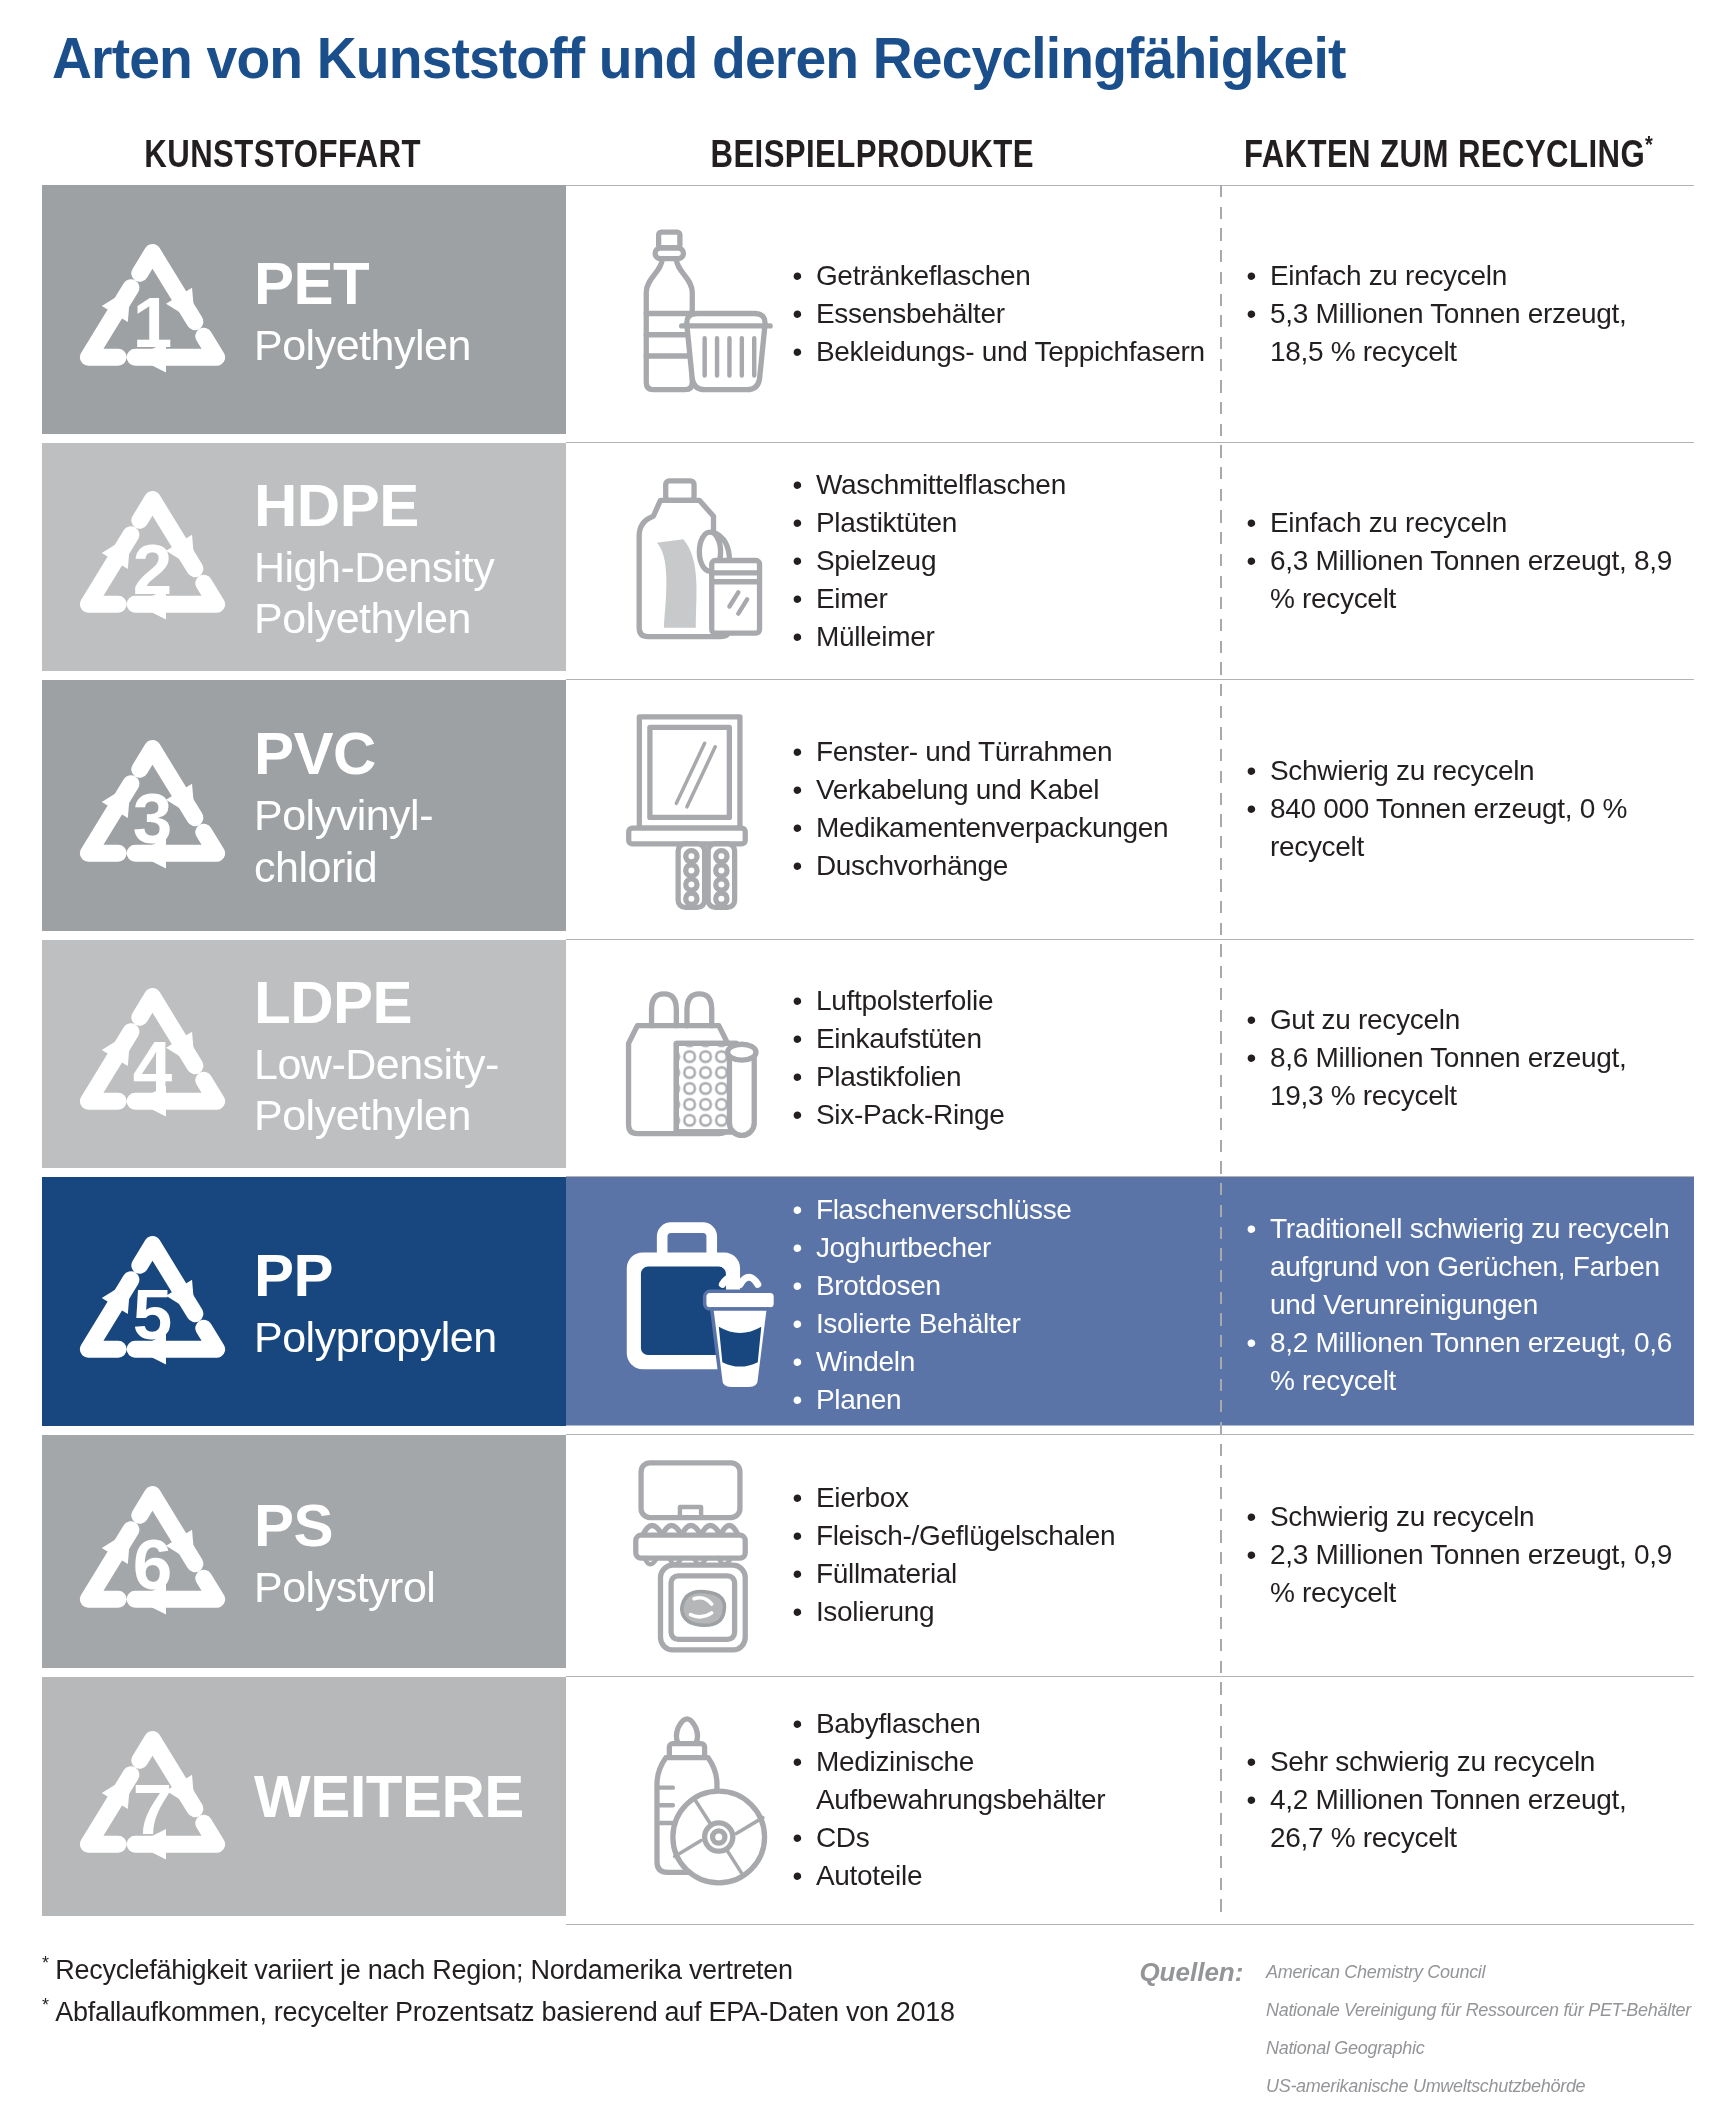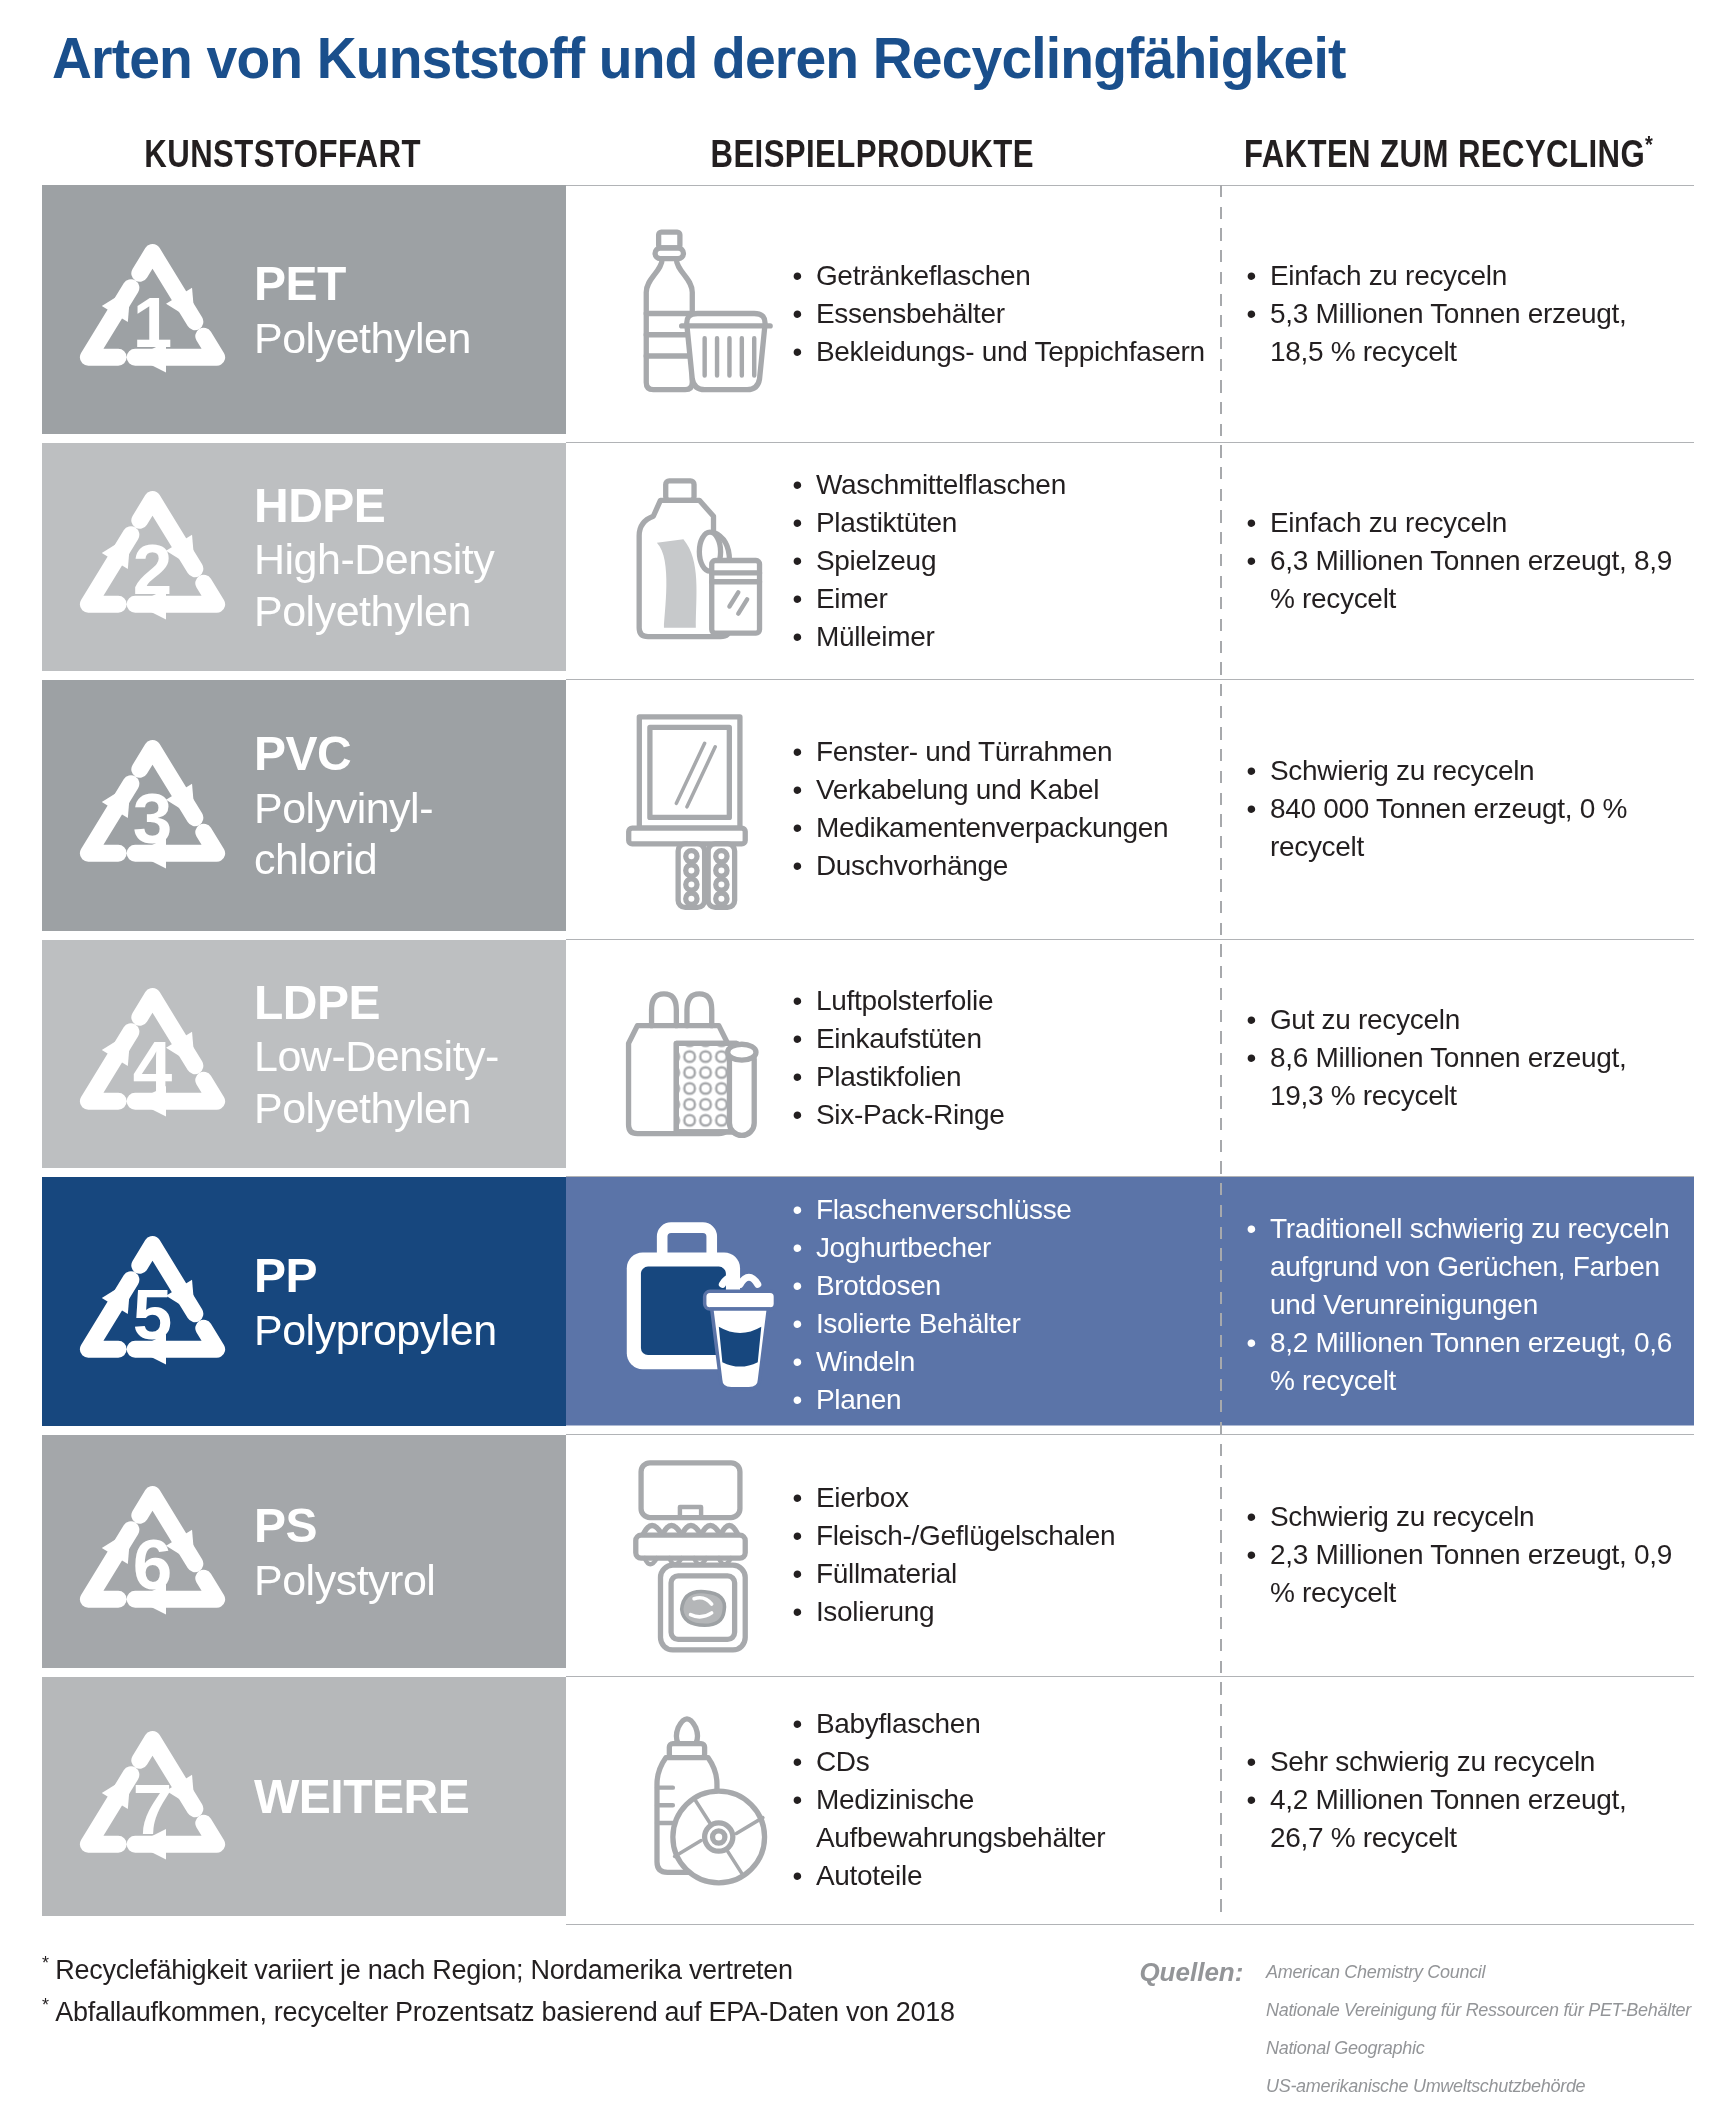--- a/index.html
+++ b/index.html
@@ -33,21 +33,21 @@
   .cell-mid, .cell-right { height:100%; border-bottom:1.9px solid #b1b3b6; display:flex; align-items:center; }
   .row-pet .cell-mid, .row-pet .cell-right { border-top:1.9px solid #b1b3b6;align-items:center; }
   .cell-mid { padding-left:24.5px; }
   .cell-right { padding-left:24.5px; }
   .row-pp .cell-mid, .row-pp .cell-right {
       background-image:linear-gradient(#5b74a8,#5b74a8); background-repeat:no-repeat; background-size:100% calc(100% - 8.5px); }
 
   .symbol { position:relative; width:169px; height:158px; flex-shrink:0; }
   .symbol svg { width:100%; height:100%; display:block; }
   .names { margin-left:17px; }
-  .code { font-size:48px; font-weight:700; line-height:1.2; letter-spacing:-0.5px; }
+  .code { font-size:60px; font-weight:700; line-height:1.2; letter-spacing:-0.5px; }
   .sub  { font-size:43px; font-weight:400; line-height:1.2; letter-spacing:-0.5px; }
 
   .icon { width:200px; flex-shrink:0; display:flex; justify-content:center; align-items:center; }
   .plist, .flist { list-style:none; flex:1; }
   .plist li, .flist li { position:relative; padding-left:25.4px; font-size:28px; line-height:38px; letter-spacing:-0.3px; }
   .plist li::before, .flist li::before { content:"•"; position:absolute; left:1.9px; top:0; }
   .row-pp .plist li, .row-pp .flist li { color:#ffffff; }
   .flist { padding-right:9.4px; }
 
   .footer { display:flex; padding:21px 40px 0 42px; }
@@ -382,22 +382,22 @@
           <path d="M36 31 q-5 7 -5 15 v44 q0 6 6 6 h22 q6 0 6 -6 v-44 q0 -8 -5 -15 z"></path>
           <path d="M31 48 h9 M31 58 h9 M31 68 h9" fill="none" stroke-width="2.5"></path>
           <circle cx="66" cy="76" r="26"></circle>
           <path d="M52 54 l9 14 M80 98 l-9 -14 M91 65 l-15 9 M41 87 l15 -9" fill="none" stroke-width="2"></path>
           <circle cx="66" cy="76" r="8"></circle>
           <circle cx="66" cy="76" r="3.5"></circle>
         </svg>
       </div>
       <ul class="plist">
         <li>Babyflaschen</li>
+        <li>Medizinische Aufbewahrungsbehälter</li>
         <li>CDs</li>
-        <li>Medizinische Aufbewahrungsbehälter</li>
         <li>Autoteile</li>
       </ul>
     </div>
     <div class="cell-right">
       <ul class="flist">
         <li>Sehr schwierig zu recyceln</li>
         <li>4,2 Millionen Tonnen erzeugt, 26,7 % recycelt</li>
       </ul>
     </div>
   </div>

